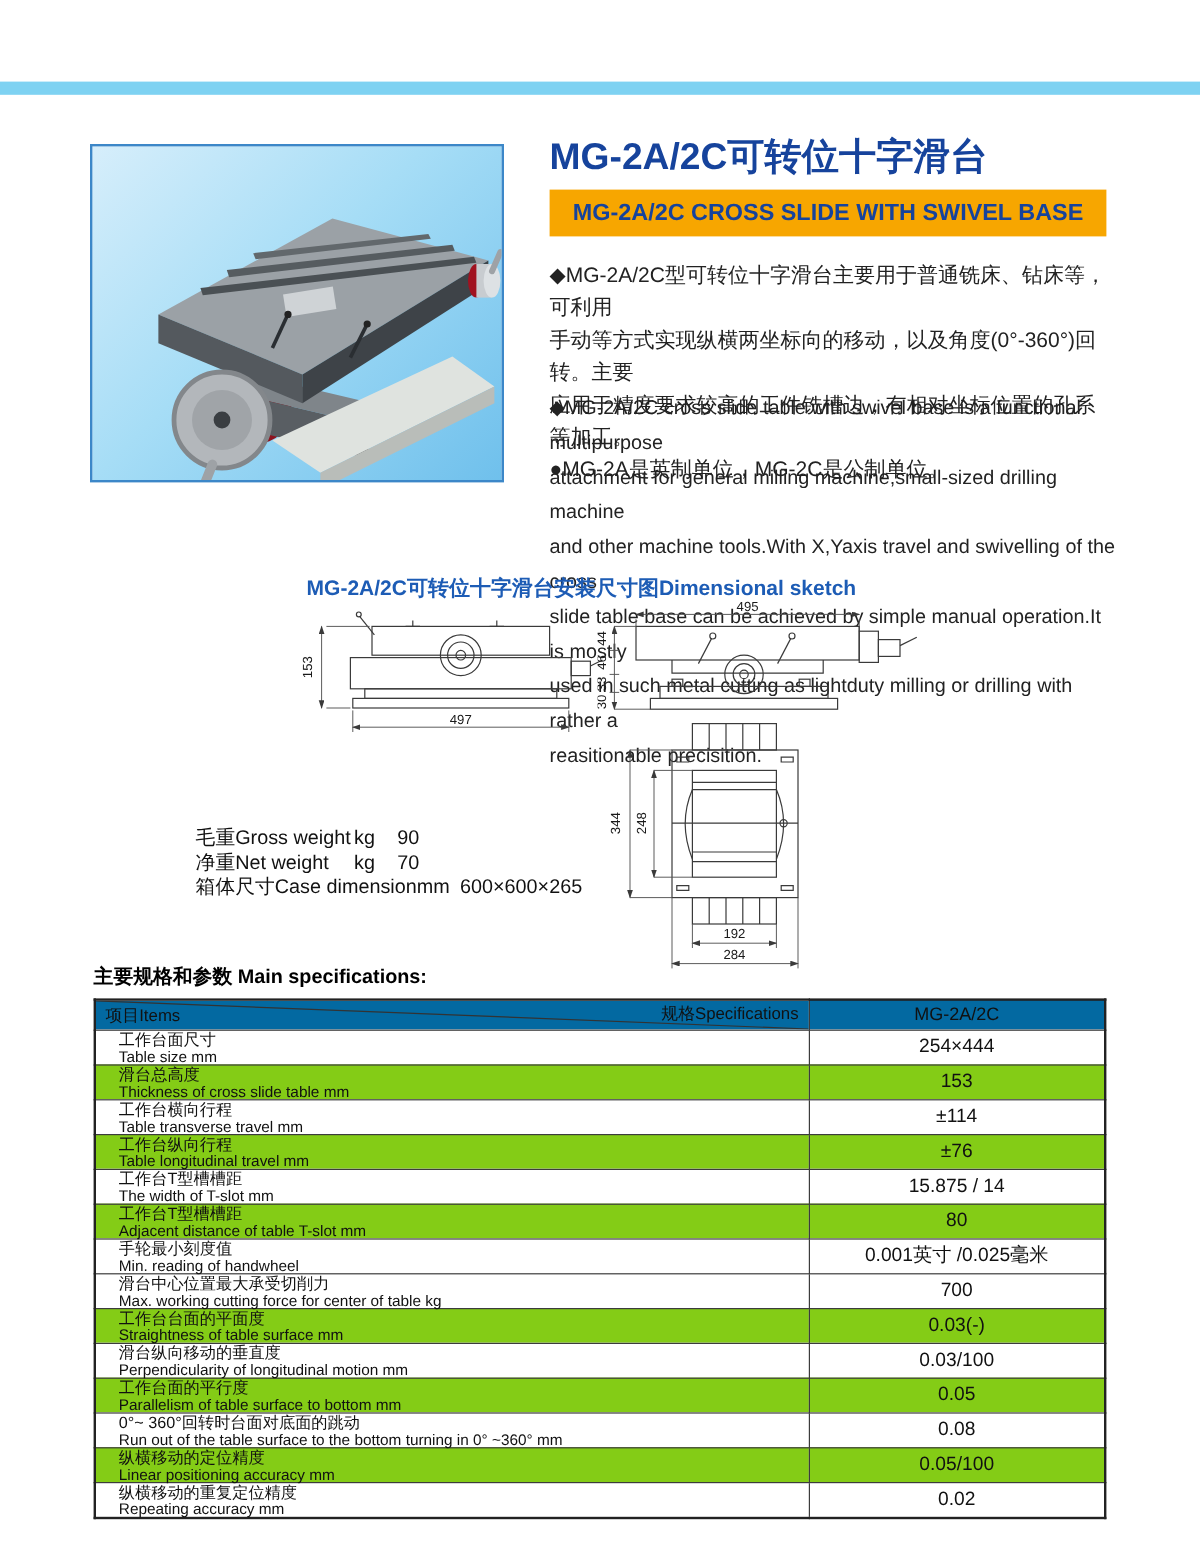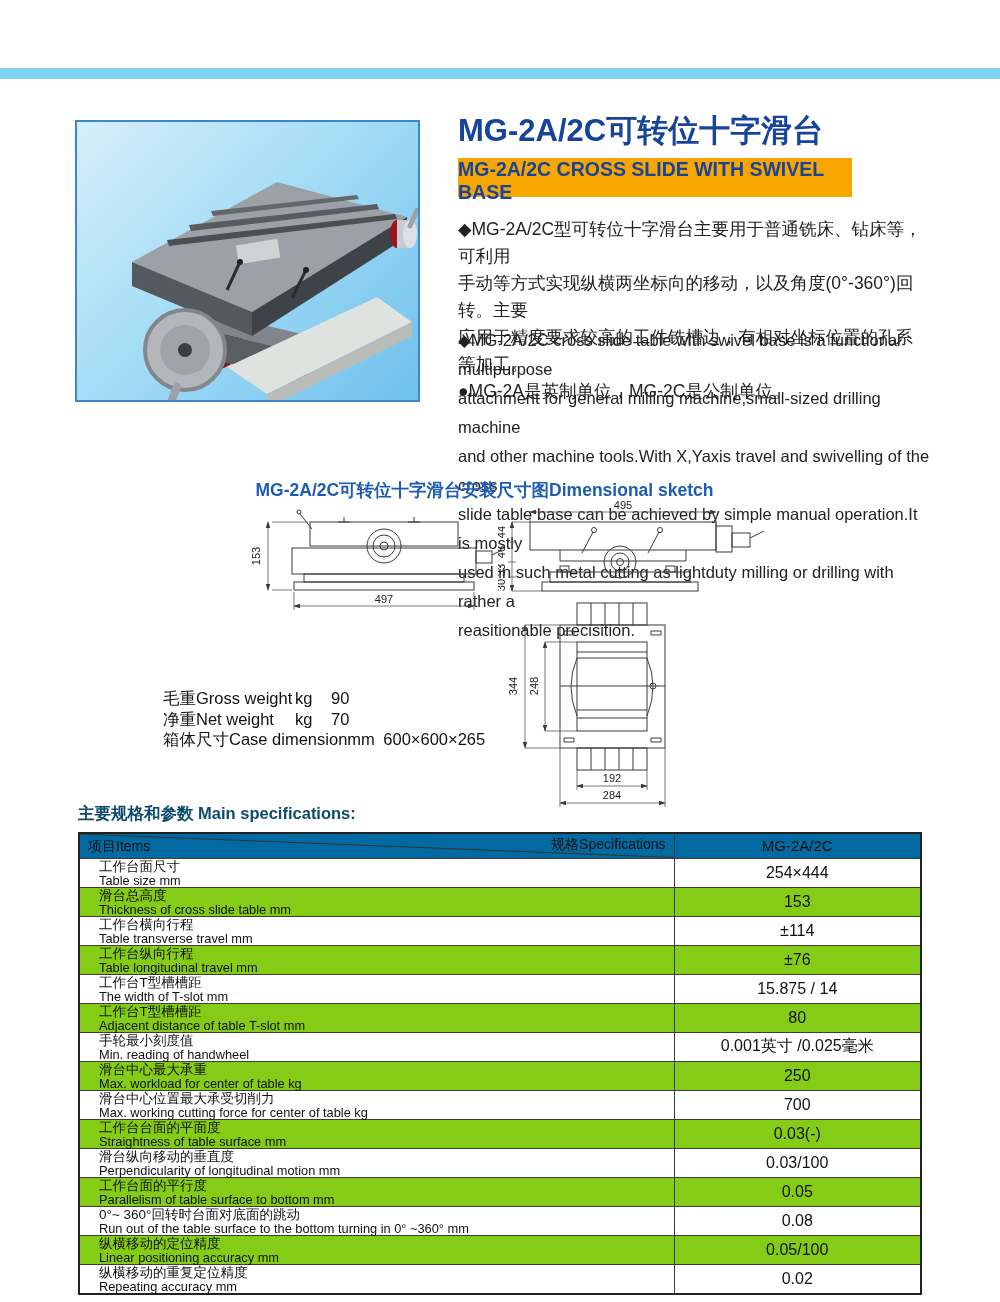--- a/index.html
+++ b/index.html
@@ -10,22 +10,22 @@
 
   
   .photo{position:absolute;left:75px;top:120px;width:345px;height:282px;
          border:2px solid #3c87c8;box-sizing:border-box;
          background:linear-gradient(135deg,#d6eefb 0%,#a6ddf6 45%,#6fc0ec 100%);}
   .photo svg{display:block;width:100%;height:100%;}
 
   
   .title{position:absolute;left:458px;top:110px;width:470px;margin:0;
          font-size:31px;font-weight:bold;color:#16439c;letter-spacing:0px;}
-  .banner{position:absolute;left:458px;top:158px;width:394px;height:39px;background:#f7a600;
-          display:flex;justify-content:center;}
+  .banner{position:absolute;left:458px;top:158px;width:464px;height:39px;background:#f7a600;
+          display:flex;align-items:center;justify-content:center;}
   .banner span{font-size:19.5px;font-weight:bold;color:#16439c;}
 
   .zh-para{position:absolute;left:458px;top:216px;width:468px;margin:0;
            font-size:17.5px;line-height:27px;color:#222;white-space:pre-line;}
   .en-para{position:absolute;left:458px;top:326px;width:474px;margin:0;
            font-size:16.5px;line-height:29px;color:#222;white-space:pre-line;}
 
   .sketch-title{position:absolute;left:62px;top:478px;width:845px;margin:0;text-align:center;
                 font-size:17.5px;font-weight:600;color:#1d5cb5;}
 
@@ -38,21 +38,21 @@
   .sketch .ln{stroke:#3a3a3a;fill:none;stroke-width:1;}
   .sketch .dim{stroke:#555;fill:none;stroke-width:0.8;}
   .sketch text{fill:#1a1a1a;font-size:11px;font-family:"Liberation Sans",sans-serif;}
 
   
   .weights{position:absolute;left:163px;top:688px;font-size:16.5px;line-height:20.5px;color:#111;}
   .weight-row .w-label{display:inline-block;min-width:132px;}
   .weight-row .w-unit{display:inline-block;min-width:36px;}
 
   
-  .specs-head{position:absolute;left:78px;top:803px;margin:0;font-size:16.5px;font-weight:700;color:#0c4a6e;}
+  .specs-head{position:absolute;left:78px;top:803px;margin:0;font-size:16.5px;font-weight:700;color:#000000;}
   .spec-table{position:absolute;left:78px;top:832px;width:842px;border-collapse:collapse;
               table-layout:fixed;border:2px solid #222;}
   .spec-table th,.spec-table td{border:1px solid #3c3c3c;padding:0;}
   .spec-table col.c1{width:595px;}
   .spec-table col.c2{width:247px;}
   .spec-table thead tr{height:25px;background:#0369a1;}
   .spec-table tbody tr{height:28px;background:#ffffff;}
   .spec-table tbody tr.alt{background:#84cc16;}
   th.h-items{position:relative;}
   th.h-items .diag{position:absolute;left:0;top:0;width:100%;height:100%;}
@@ -297,27 +297,20 @@
           </td>
           <td class="c-val">80</td>
         </tr>
         <tr>
           <td class="c-item">
             <div class="zh-line">手轮最小刻度值</div>
             <div class="en-line">Min. reading of handwheel</div>
           </td>
           <td class="c-val">0.001英寸 /0.025毫米</td>
         </tr>
-        <tr class="alt">
-          <td class="c-item">
-            <div class="zh-line">滑台中心最大承重</div>
-            <div class="en-line">Max. workload for center of table kg</div>
-          </td>
-          <td class="c-val">250</td>
-        </tr>
         <tr>
           <td class="c-item">
             <div class="zh-line">滑台中心位置最大承受切削力</div>
             <div class="en-line">Max. working cutting force for center of table kg</div>
           </td>
           <td class="c-val">700</td>
         </tr>
         <tr class="alt">
           <td class="c-item">
             <div class="zh-line">工作台台面的平面度</div>

